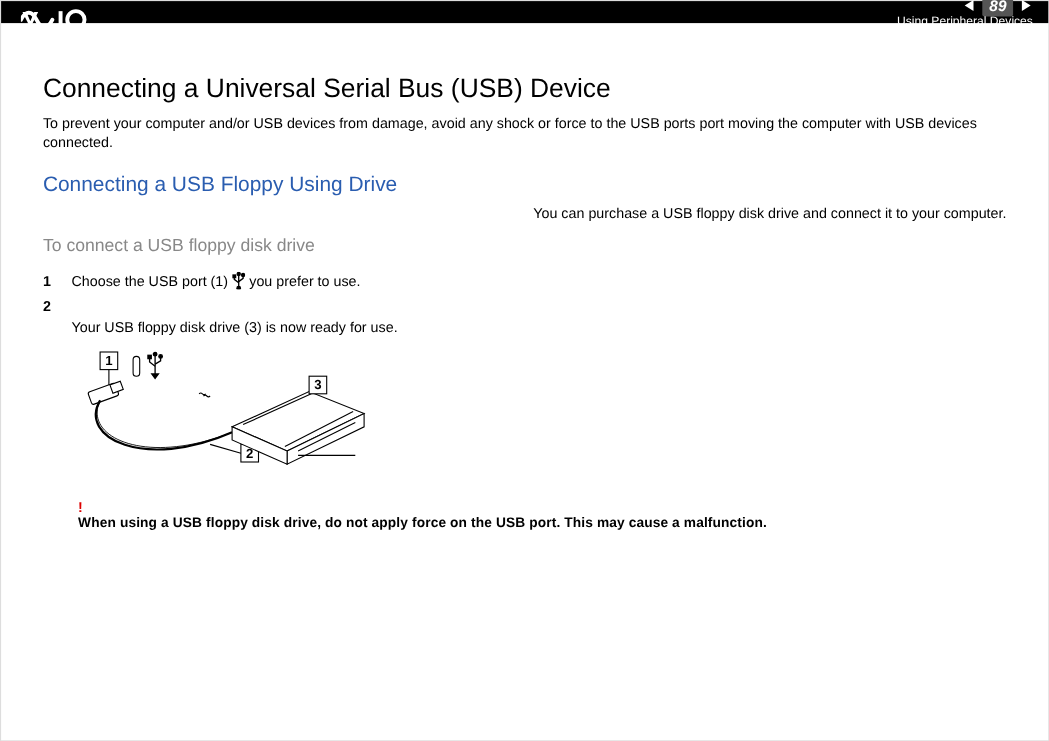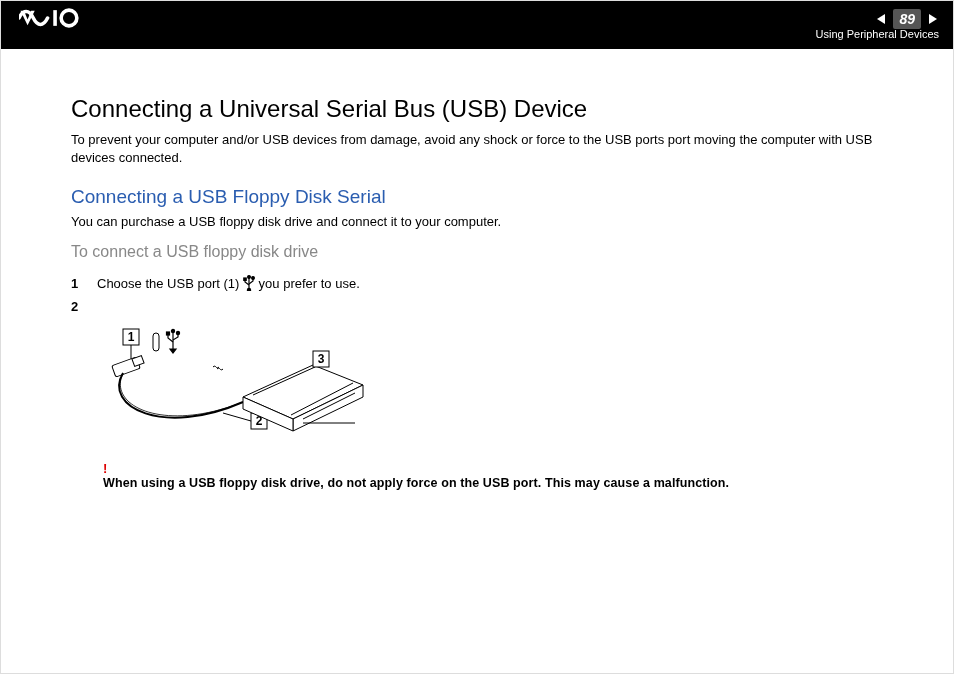--- a/index.html
+++ b/index.html
@@ -16,21 +16,21 @@
     position: relative;
     width: 954px;
     height: 674px;
     border: 1px solid #ddd;
     box-sizing: border-box;
   }
   
   .header {
     background: #000;
     color: #fff;
-    height: 48px;
+    height: 20px;
     display: flex;
     align-items: stretch;
     justify-content: flex-end;
     position: relative;
   }
   .vaio-logo {
     position: absolute;
     left: 18px;
     top: 0;
     height: 34px;
@@ -74,40 +74,39 @@
     height: 18px;
   }
   .header-row2 {
     font-size: 11px;
     font-weight: normal;
     line-height: 12px;
   }
   
   .content {
     padding: 46px 38px 0 38px;
-    margin-left: 32px;
   }
   h1 {
     font-size: 24px;
     font-weight: normal;
     margin: 0 0 8px 0;
     color: #000;
   }
   .intro {
     font-size: 13px;
     line-height: 1.35;
     margin-bottom: 20px;
   }
   h2.sub {
     color: #2a5db0;
     font-size: 19px;
     font-weight: normal;
     margin: 0 0 6px 0;
   }
-  .p13 { font-size: 13px; margin: 0 0 14px 0; }
+  .p13 { font-size: 13px; margin: 0 0 14px 0; text-align: right; }
   .procedure-title {
     color: #888;
     font-size: 16px;
     font-weight: normal;
     margin: 0 0 14px 0;
   }
   ol.steps {
     list-style: none;
     padding: 0;
     margin: 0 0 10px 0;
@@ -189,21 +188,21 @@
       </div>
       <div class="header-row2">Using Peripheral Devices</div>
     </div>
   </div>
 
   <div class="content">
 
     <h1>Connecting a Universal Serial Bus (USB) Device</h1>
     <div class="intro">To prevent your computer and/or USB devices from damage, avoid any shock or force to the USB ports port moving the computer with USB devices connected.</div>
 
-    <h2 class="sub">Connecting a USB Floppy Disk Serial</h2>
+    <h2 class="sub">Connecting a USB Floppy Using Drive</h2>
     <p class="p13">You can purchase a USB floppy disk drive and connect it to your computer.</p>
 
     <div class="procedure-title">To connect a USB floppy disk drive</div>
 
     <ol class="steps">
       <li>
         <span class="num">1</span>
         <span>
           <span>Choose the USB port (1) </span>
           <span class="usb-inline">
@@ -219,20 +218,21 @@
               </g>
             </svg>
           </span>
           <span> you prefer to use.</span>
         </span>
       </li>
       <li>
         <span class="num">2</span>
         <span>
           <br>
+          <span>Your USB floppy disk drive (3) is now ready for use.</span>
         </span>
       </li>
     </ol>
 
     <div class="diagram-wrap">
       <svg width="270" height="120" viewBox="0 0 270 120">
 
         <rect x="20" y="2" width="16" height="16" fill="#fff" stroke="#000"></rect>
         <text x="28" y="14" text-anchor="middle" class="callout-box">1</text>
         <line x1="28" y1="18" x2="28" y2="34" stroke="#000"></line>

